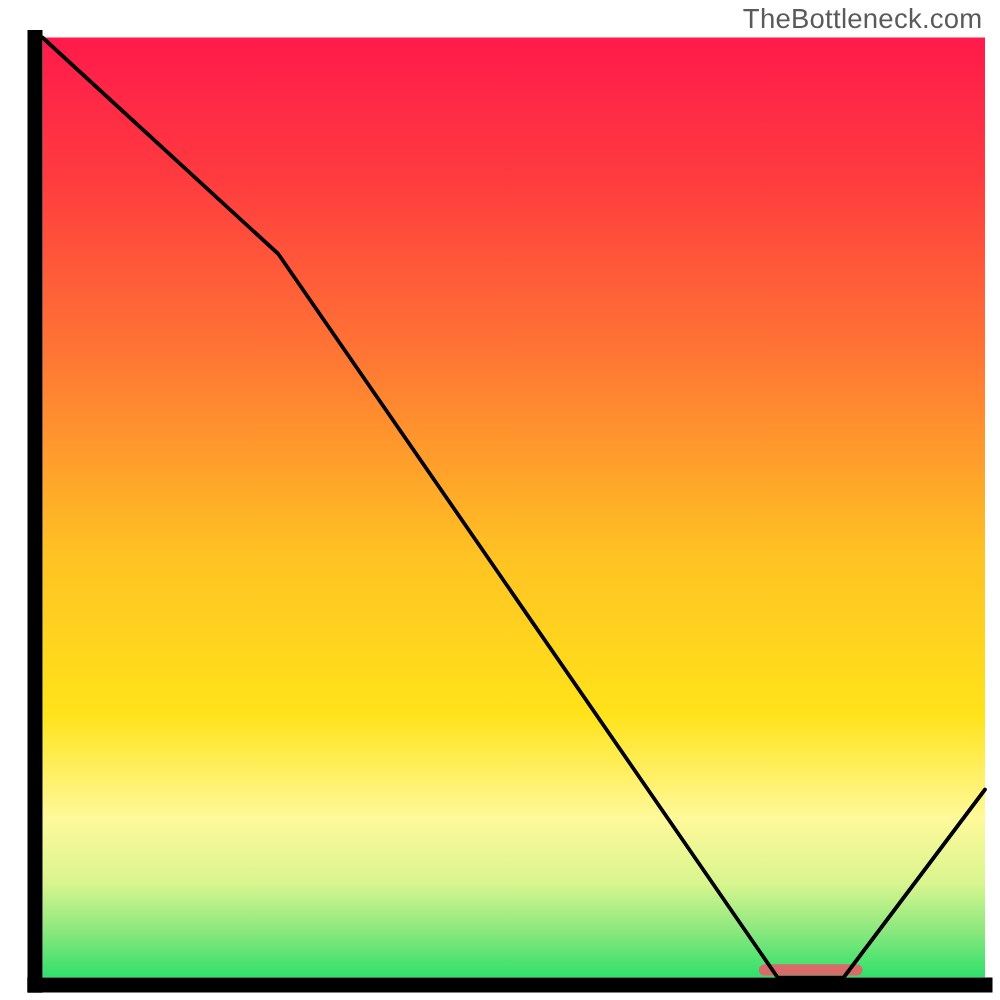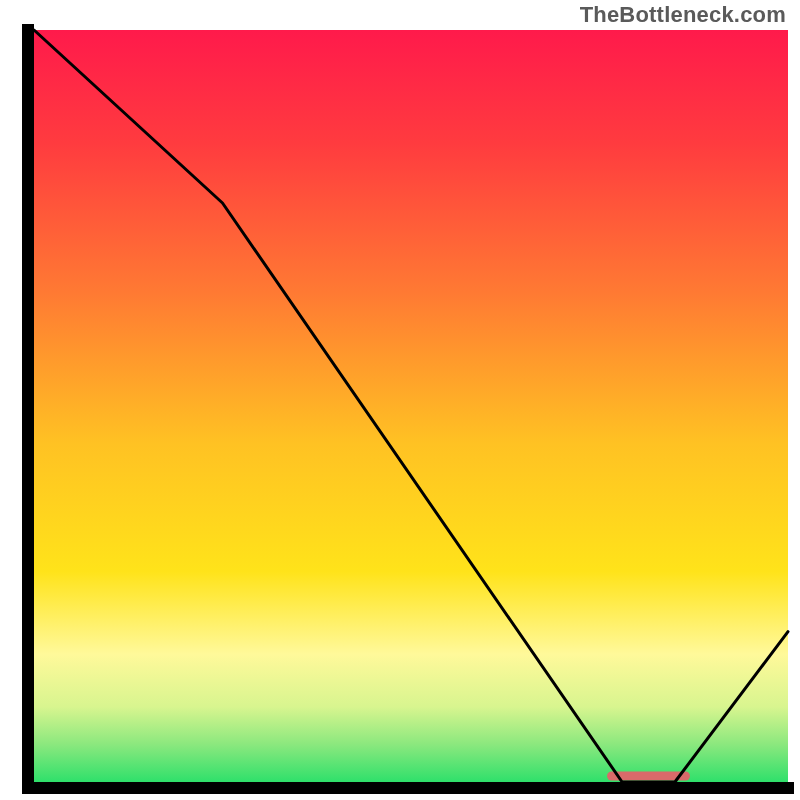--- a/index.html
+++ b/index.html
@@ -14,21 +14,21 @@
   .container {
     position: relative;
     width: 800px;
     height: 800px;
   }
   .watermark {
     position: absolute;
     top: 2px;
     right: 14px;
     font-size: 22px;
-    font-weight: bold;
+    font-weight: normal;
     color: #5a5a5a;
     letter-spacing: 0.2px;
   }
   svg {
     display: block;
   }
 </style>
 </head>
 <body>
 

